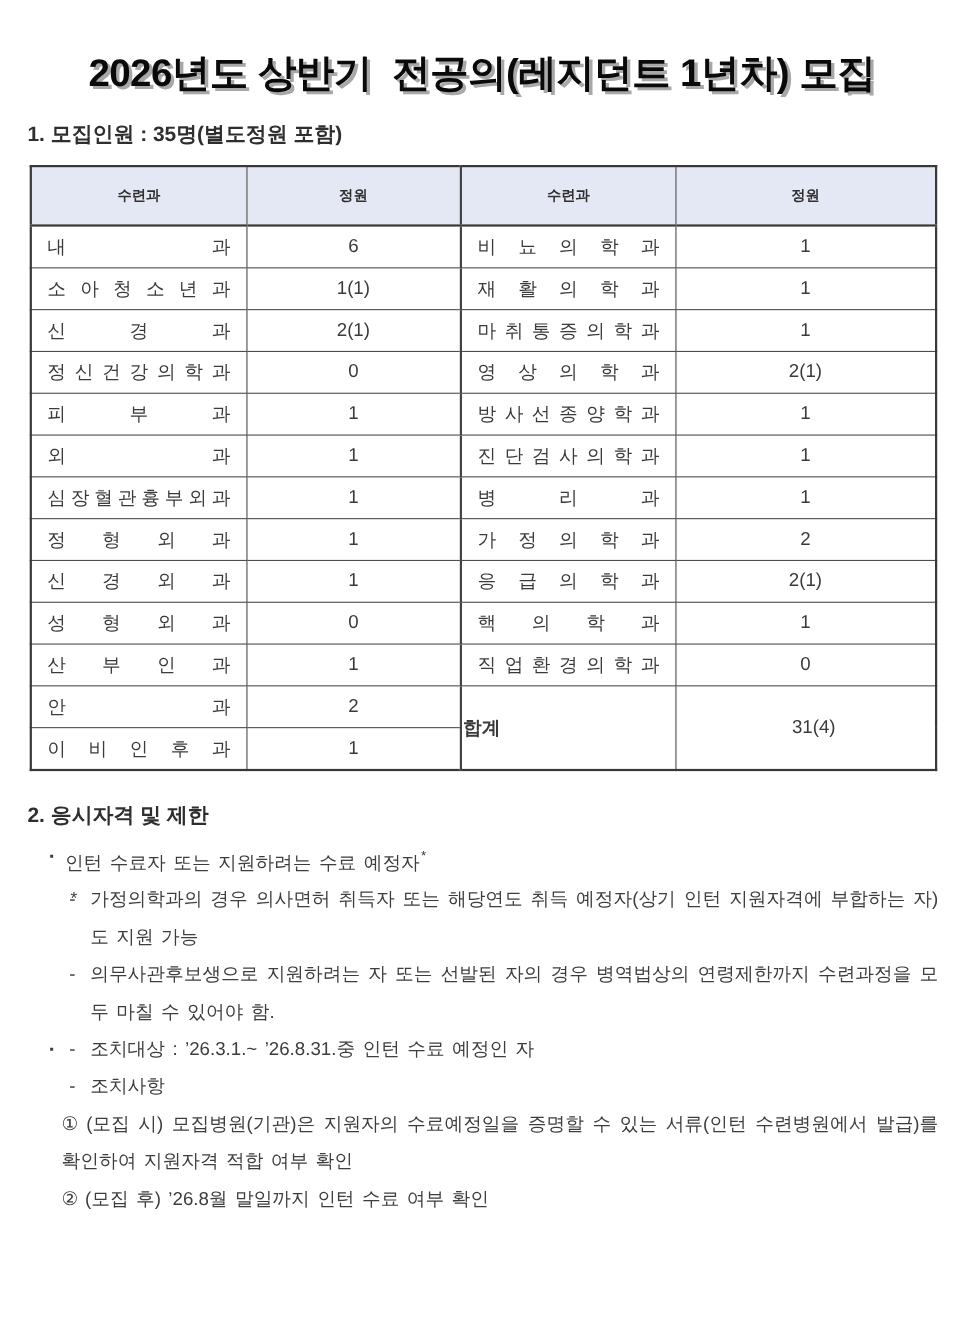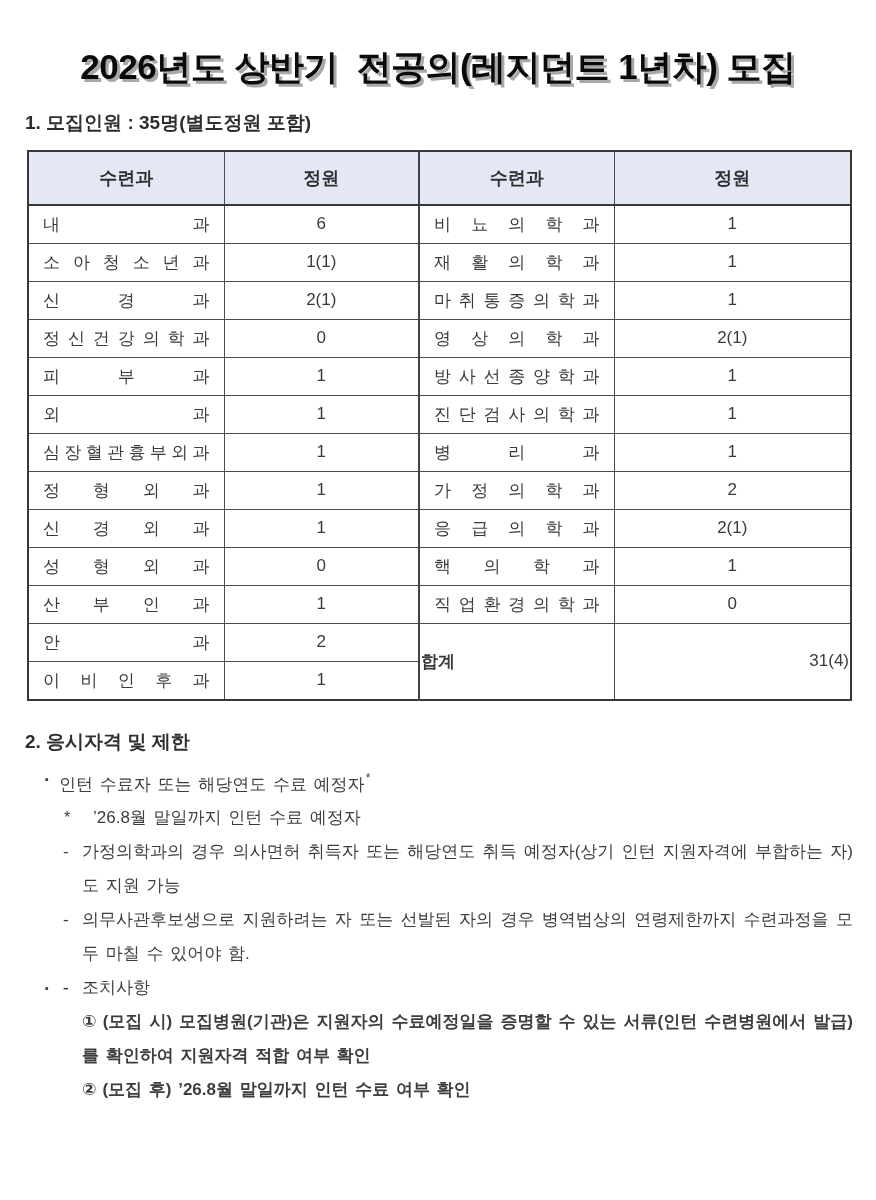--- a/index.html
+++ b/index.html
@@ -38,21 +38,21 @@
   table.quota{
     border-collapse:collapse;
     table-layout:fixed;
     width:823px;
     margin:15px 0 0 27px;
     border:2px solid #383838;
   }
   table.quota th{
     height:50px;
     background:#e4e8f4;
-    font-size:18px;
+    font-size:13px;
     font-weight:bold;
     color:#2f2f2f;
     border:1px solid #4d4d4d;
     border-bottom:2px solid #383838;
     text-align:center;
   }
   table.quota td{
     height:35px;
     font-size:17px;
     color:#3a3a3a;
@@ -68,21 +68,21 @@
   }
   td.quota-val{text-align:center;}
   td.total-label{
     background:#e4e8f4;
     font-weight:bold;
     text-align:left;
     color:#2f2f2f;
   }
   td.total-value{
     background:#e4e8f4;
-    text-align:right;
+    text-align:center;
     padding-left:16px;
   }
   
   .sec2-list{
     width:853px;
     margin-top:8px;
     font-size:17px;
     line-height:34px;
     color:#3d3d3d;
   }
@@ -91,21 +91,21 @@
     text-align:justify;
     word-spacing:2px;
   }
   .li .marker{position:absolute;top:0;}
   .l1{padding-left:59px;}
   .l1 .marker{left:45px;font-size:11px;}
   .lstar{padding-left:93px;}
   .lstar .marker{left:64px;font-size:16px;}
   .l2{padding-left:82px;}
   .l2 .marker{left:63px;}
-  .lnum{padding-left:82px;font-weight:bold;}
+  .lnum{padding-left:56px;}
   .lnum .num{margin-right:6px;}
   sup.note{font-size:12px;position:relative;top:-1px;margin-left:1px;}
 </style>
 </head>
 <body>
 
 <div class="page">
 
   <div class="doc-title">2026년도 상반기  전공의(레지던트 1년차) 모집</div>
 
@@ -390,41 +390,41 @@
           <td class="quota-val">1</td>
         </tr>
       </tbody>
   </table>
 
   <div class="sec-heading sec2-heading">2. 응시자격 및 제한</div>
 
   <div class="sec2-list">
 
     <div class="li l1">
-      <span class="marker">▪</span><span>인턴 수료자 또는 해당연도 수료 예정자</span><sup class="note">*</sup>
+      <span class="marker">▪</span><span>인턴 수료자 또는 지원하려는 수료 예정자</span><sup class="note">*</sup>
     </div>
 
     <div class="li lstar">
-      <span class="marker">*</span><span>’26.8월 말일까지 인턴 수료 예정자</span>
+      <span class="marker">*</span>
     </div>
 
     <div class="li l2">
       <span class="marker">-</span><span>가정의학과의 경우 의사면허 취득자 또는 해당연도 취득 예정자(상기 인턴 지원자격에 부합하는 자)도 지원 가능</span>
     </div>
 
     <div class="li l2">
       <span class="marker">-</span><span>의무사관후보생으로 지원하려는 자 또는 선발된 자의 경우 병역법상의 연령제한까지 수련과정을 모두 마칠 수 있어야 함.</span>
     </div>
 
     <div class="li l1">
       <span class="marker">▪</span>
     </div>
 
     <div class="li l2">
-      <span class="marker">-</span>
+      <span class="marker">-</span><span>조치대상 : ’26.3.1.~ ’26.8.31.중 인턴 수료 예정인 자</span>
     </div>
 
     <div class="li l2">
       <span class="marker">-</span><span>조치사항</span>
     </div>
 
     <div class="li lnum">
       <span class="num">①</span><span>(모집 시) 모집병원(기관)은 지원자의 수료예정일을 증명할 수 있는 서류(인턴 수련병원에서 발급)를 확인하여 지원자격 적합 여부 확인</span>
     </div>
 

